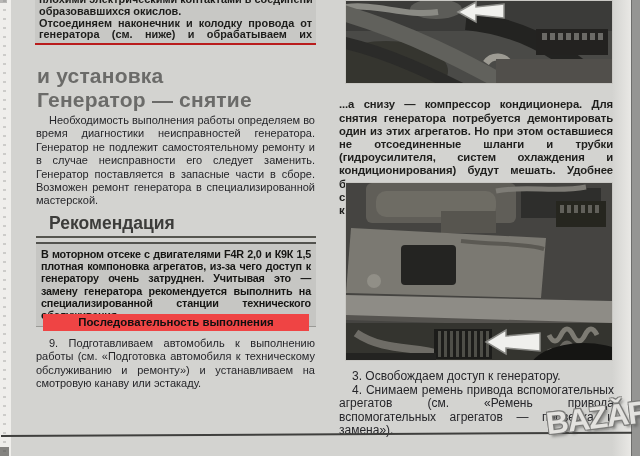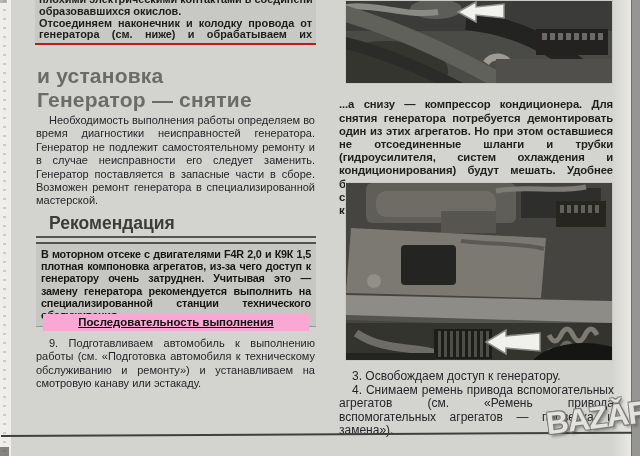--- a/index.html
+++ b/index.html
@@ -23,21 +23,21 @@
   .note-text{margin:0;font-size:10.9px;line-height:11.7px;font-weight:bold;color:#1d1d1b;text-align:justify;}
   .main-heading{left:37px;top:64px;width:280px;font-size:21px;line-height:24px;font-weight:bold;color:#6b6b69;letter-spacing:.2px;}
   .body-par{font-size:11px;line-height:13.4px;text-align:justify;color:#26262a;margin:0;}
   .intro{left:36px;top:114px;width:279px;}
   .indent{text-indent:13px;}
   .rec-heading{left:37px;top:213px;width:280px;font-size:17.5px;line-height:20px;font-weight:bold;color:#3c3c3a;margin-left:12px;}
   .rec-underline{left:36px;top:236px;width:280px;height:2px;background:#55554f;}
   .rec-box{left:36px;top:242px;width:280px;padding:4px 5px 5px;background:#c6c6c3;
     border-top:2px solid #52524e;border-bottom:1px solid #9a9a96;}
   .rec-box p{margin:0;font-size:10.8px;line-height:12.2px;font-weight:bold;color:#161614;text-align:justify;letter-spacing:-.2px;}
-  .seq-bar{left:43px;top:314px;width:266px;height:17px;background:#f9a8d4;text-decoration:underline;}
+  .seq-bar{left:43px;top:314px;width:266px;height:17px;background:#ef4444;}
   .seq-bar span{display:block;font-size:11.4px;line-height:17px;font-weight:bold;color:#101010;text-align:center;}
   .steps-left{left:36px;top:337px;width:279px;}
   
   .photo{outline:1px solid #c9c8c4;background:#444;}
   .photo1{left:346px;top:1px;width:266px;height:82px;}
   .photo2{left:346px;top:183px;width:266px;height:177px;}
   .caption{left:339px;top:87px;width:274px;font-size:11.3px;line-height:13.2px;font-weight:bold;
     color:#1f1f1d;text-align:justify;letter-spacing:-.1px;}
   .steps-right{left:339px;top:370px;width:275px;}
   .steps-right p{font-size:12px;line-height:13.5px;}

